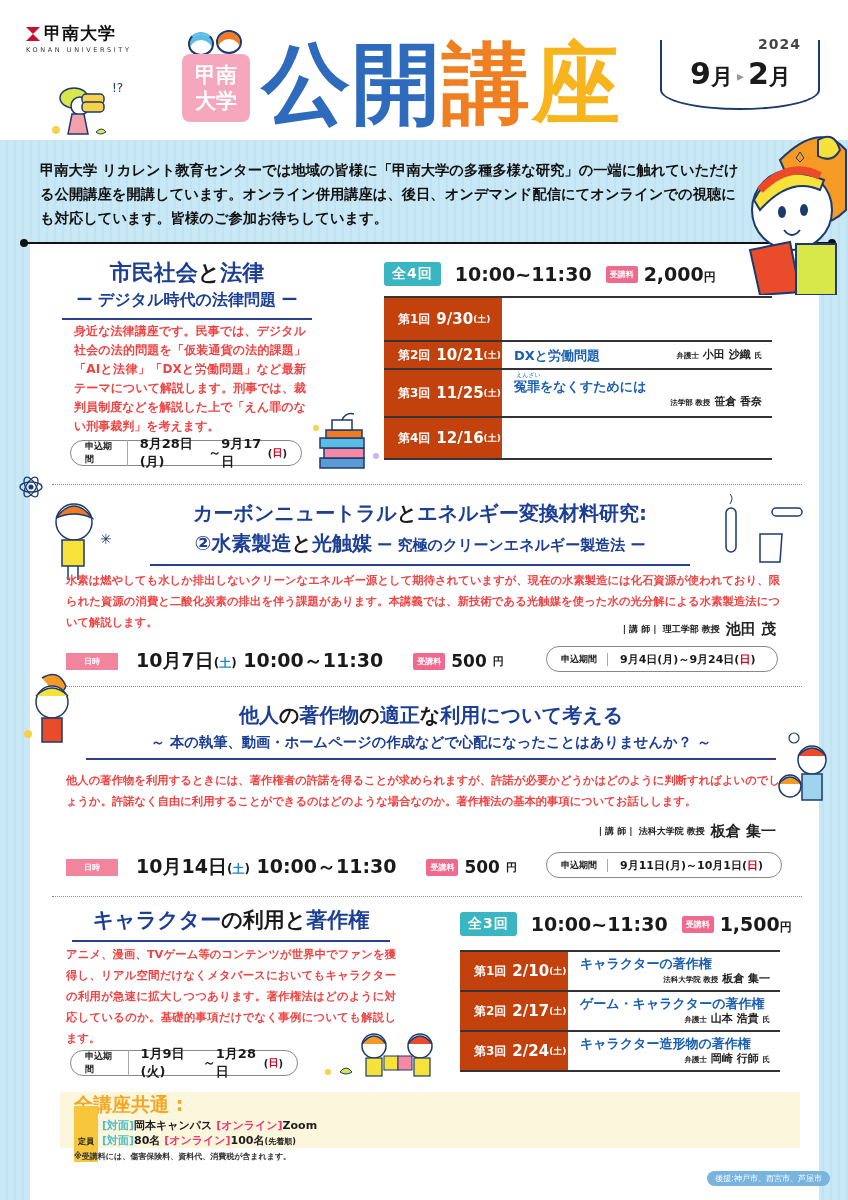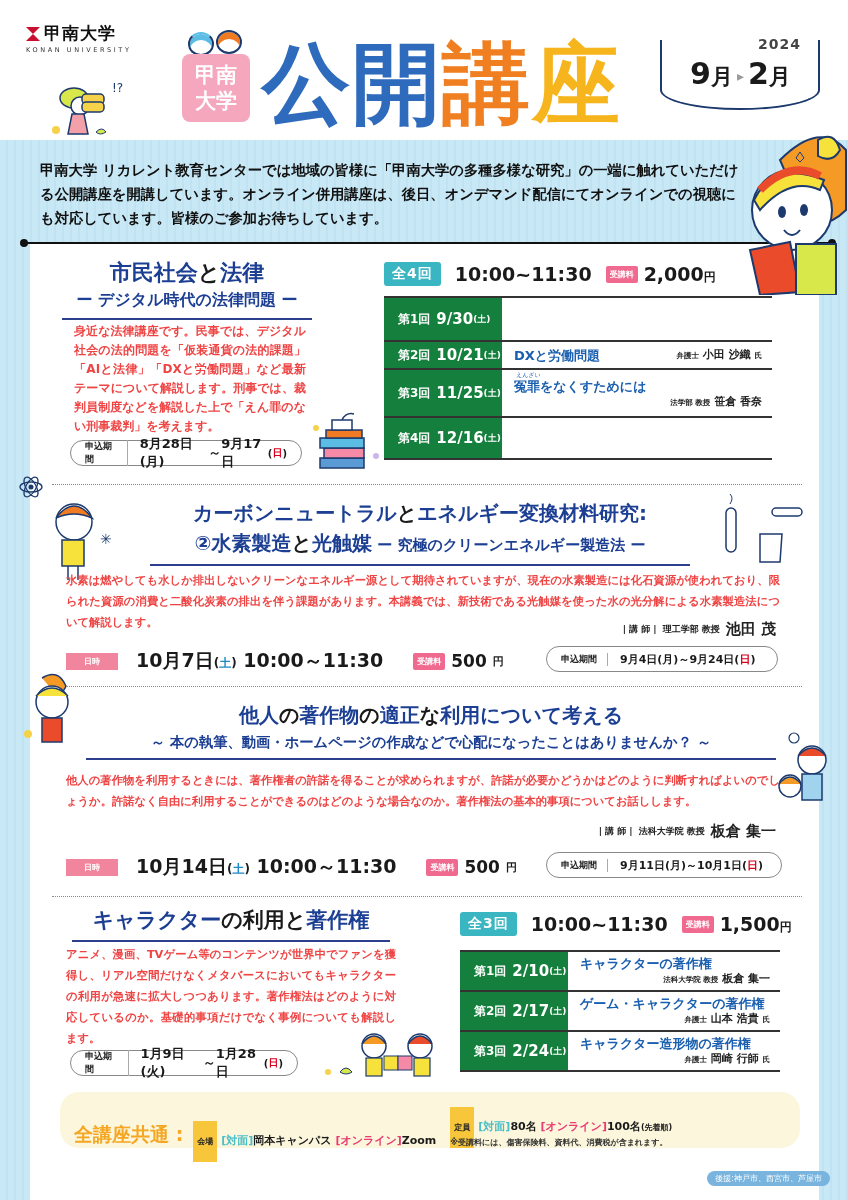--- a/index.html
+++ b/index.html
@@ -70,21 +70,21 @@
 
   .count-badge { display: inline-block; background: #3ab6c2; color: #fff; font-weight: bold; font-size: 14px; padding: 3px 8px; border-radius: 3px; letter-spacing: 1px; }
   .fee-badge { display: inline-block; background: #f06a90; color: #fff; font-size: 8px; padding: 3px 4px; border-radius: 2px; vertical-align: middle; }
   .time-row { position: absolute; display: flex; align-items: center; gap: 14px; font-weight: bold; }
   .time-row .time { font-size: 19px; }
   .time-row .price { font-size: 19px; }
   .time-row .price .yen { font-size: 12px; }
 
   .sched { position: absolute; border-top: 2px solid #333; }
   .sched-row { display: flex; border-bottom: 2px solid #333; }
-  .sched-date { width: 118px; background: #15803d; color: #fff; font-size: 12px; font-weight: bold; display: flex; align-items: center; padding-left: 14px; }
+  .sched-date { width: 118px; background: #c2410c; color: #fff; font-size: 12px; font-weight: bold; display: flex; align-items: center; padding-left: 14px; }
   .sched-date .d { font-size: 15px; margin-left: 6px; }
   .sched-date .w { font-size: 9px; }
   .sched-body { flex: 1; padding: 3px 10px 3px 12px; }
   .sched-topic { color: #1a5fb0; font-size: 13px; font-weight: bold; line-height: 17px; }
   .sched-lect { text-align: right; font-size: 11px; font-weight: bold; color: #222; line-height: 14px; }
   .sched-lect .role { font-size: 7.5px; }
   .ruby { font-size: 6px; color: #1a5fb0; display: block; line-height: 7px; margin-left: 2px; }
 
   .dotted { position: absolute; left: 52px; width: 750px; border-top: 1.5px dotted #888; }
 
@@ -104,21 +104,21 @@
 
   .c3-title { position: absolute; left: 86px; top: 700px; width: 690px; }
   .c3-title .t1 { font-size: 20px; line-height: 30px; }
   .c3-title .t2 { font-size: 14.3px; line-height: 24px; padding-bottom: 4px; }
   .c3-desc { position: absolute; left: 66px; top: 770px; width: 714px; font-size: 11.3px; line-height: 21px; }
 
   .c4-title { position: absolute; left: 72px; top: 904px; width: 318px; }
   .c4-title .t1 { font-size: 21px; line-height: 32px; padding-bottom: 4px; }
   .c4-desc { position: absolute; left: 66px; top: 944px; width: 330px; font-size: 11.3px; line-height: 21px; }
 
-  .common { position: absolute; left: 60px; top: 1092px; width: 740px; height: 56px; background: #fbf6dc; border-radius: 19px; display: flex; align-items: flex-end; padding: 0 10px 0 14px; }
+  .common { position: absolute; left: 60px; top: 1092px; width: 740px; height: 56px; background: #fbf6dc; border-radius: 0; display: flex; align-items: flex-start; padding: 0 10px 0 14px; flex-direction: column; }
   .common-title { color: #f5a623; font-size: 19px; font-weight: bold; margin-right: 10px; }
   .common-col { display: flex; flex-direction: column; gap: 3px; font-size: 11px; font-weight: bold; }
   .ctag { background: #f8c63a; color: #222; font-size: 8px; padding: 16px 4px; margin-right: 4px; }
   .teal { color: #4bbfc8; }
   .pinkt { color: #ea3b72; }
   .common-col .small { font-size: 8px; }
   .note { font-size: 8px; color: #333; }
 
   .footer-badge { position: absolute; right: 18px; bottom: 14px; background: #78b4de; color: #fff; font-size: 8px; padding: 2px 8px; border-radius: 9px; }
 

